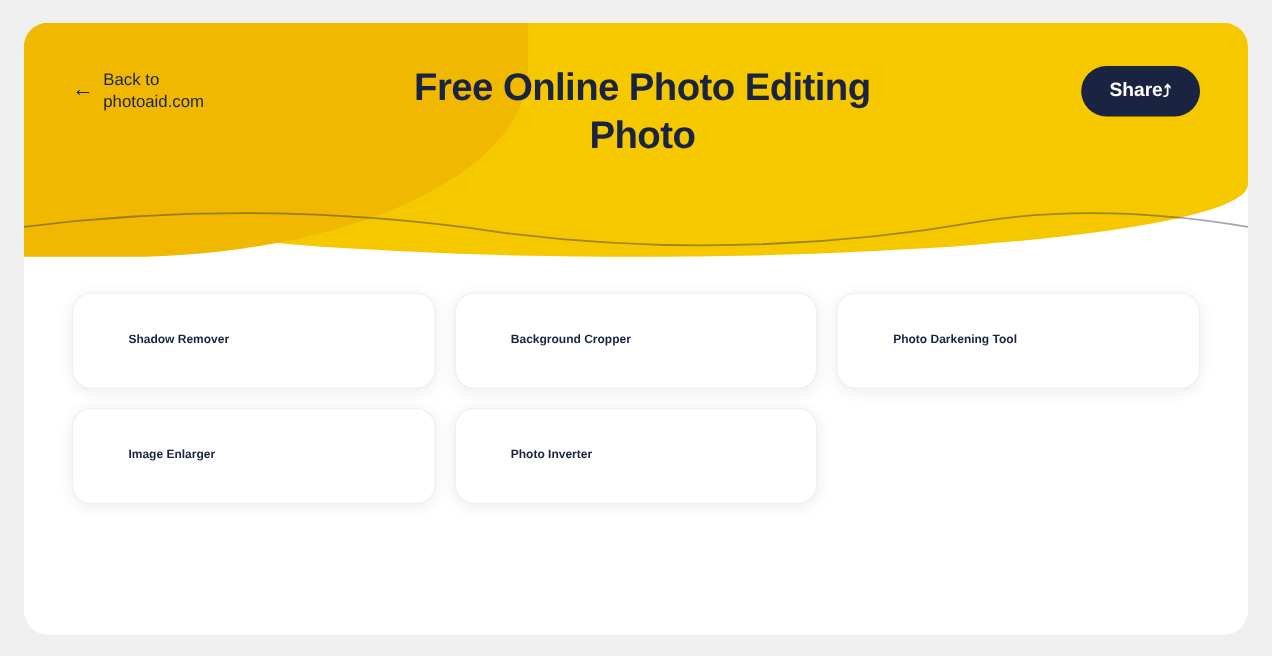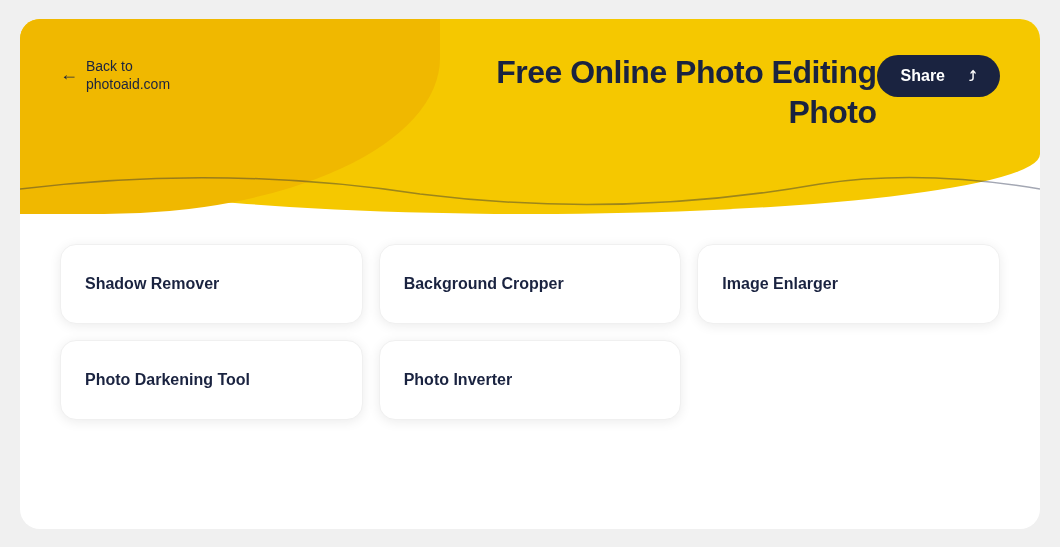--- a/index.html
+++ b/index.html
@@ -76,36 +76,36 @@
       font-size: 18px;
       color: #1a2340;
     }
 
     .back-text {
       line-height: 1.3;
     }
 
     .header-title {
       flex: 1;
-      text-align: right;
+      text-align: center;
       color: #1a2340;
       padding-top: 5px;
     }
 
     .header-title h1 {
       font-size: 32px;
       font-weight: 800;
       line-height: 1.25;
       letter-spacing: -0.5px;
     }
 
     .share-button {
       display: flex;
       align-items: center;
-      gap: 24px;
+      gap: 0;
       background: #1a2340;
       color: #ffffff;
       border: none;
       border-radius: 30px;
       padding: 12px 24px;
       font-size: 16px;
       font-weight: 600;
       cursor: pointer;
       margin-top: 8px;
       white-space: nowrap;
@@ -133,23 +133,24 @@
       cursor: pointer;
       border: 1px solid #f0f0f0;
       display: flex;
       align-items: center;
       justify-content: flex-start;
       min-height: 80px;
       transition: box-shadow 0.2s;
     }
 
     .tool-card-label {
-      font-size: 16px;
+      font-size: 10px;
       font-weight: 700;
       color: #1a2340;
+      margin-left: 22px;
     }
 
     .curved-line {
       position: absolute;
       top: 140px;
       left: 0;
       width: 100%;
       height: 60px;
       z-index: 1;
       pointer-events: none;
@@ -187,22 +188,22 @@
   </div>
 
   <div class="tools-grid" id="tools-grid">
   <div class="tool-card">
         <span class="tool-card-label">Shadow Remover</span>
       </div>
       <div class="tool-card">
         <span class="tool-card-label">Background Cropper</span>
       </div>
       <div class="tool-card">
+        <span class="tool-card-label">Photo Darkening Tool</span>
+      </div>
+      <div class="tool-card">
         <span class="tool-card-label">Image Enlarger</span>
-      </div>
-      <div class="tool-card">
-        <span class="tool-card-label">Photo Darkening Tool</span>
       </div>
       <div class="tool-card">
         <span class="tool-card-label">Photo Inverter</span>
       </div>
     </div>
 </div>
 
 </body></html>

